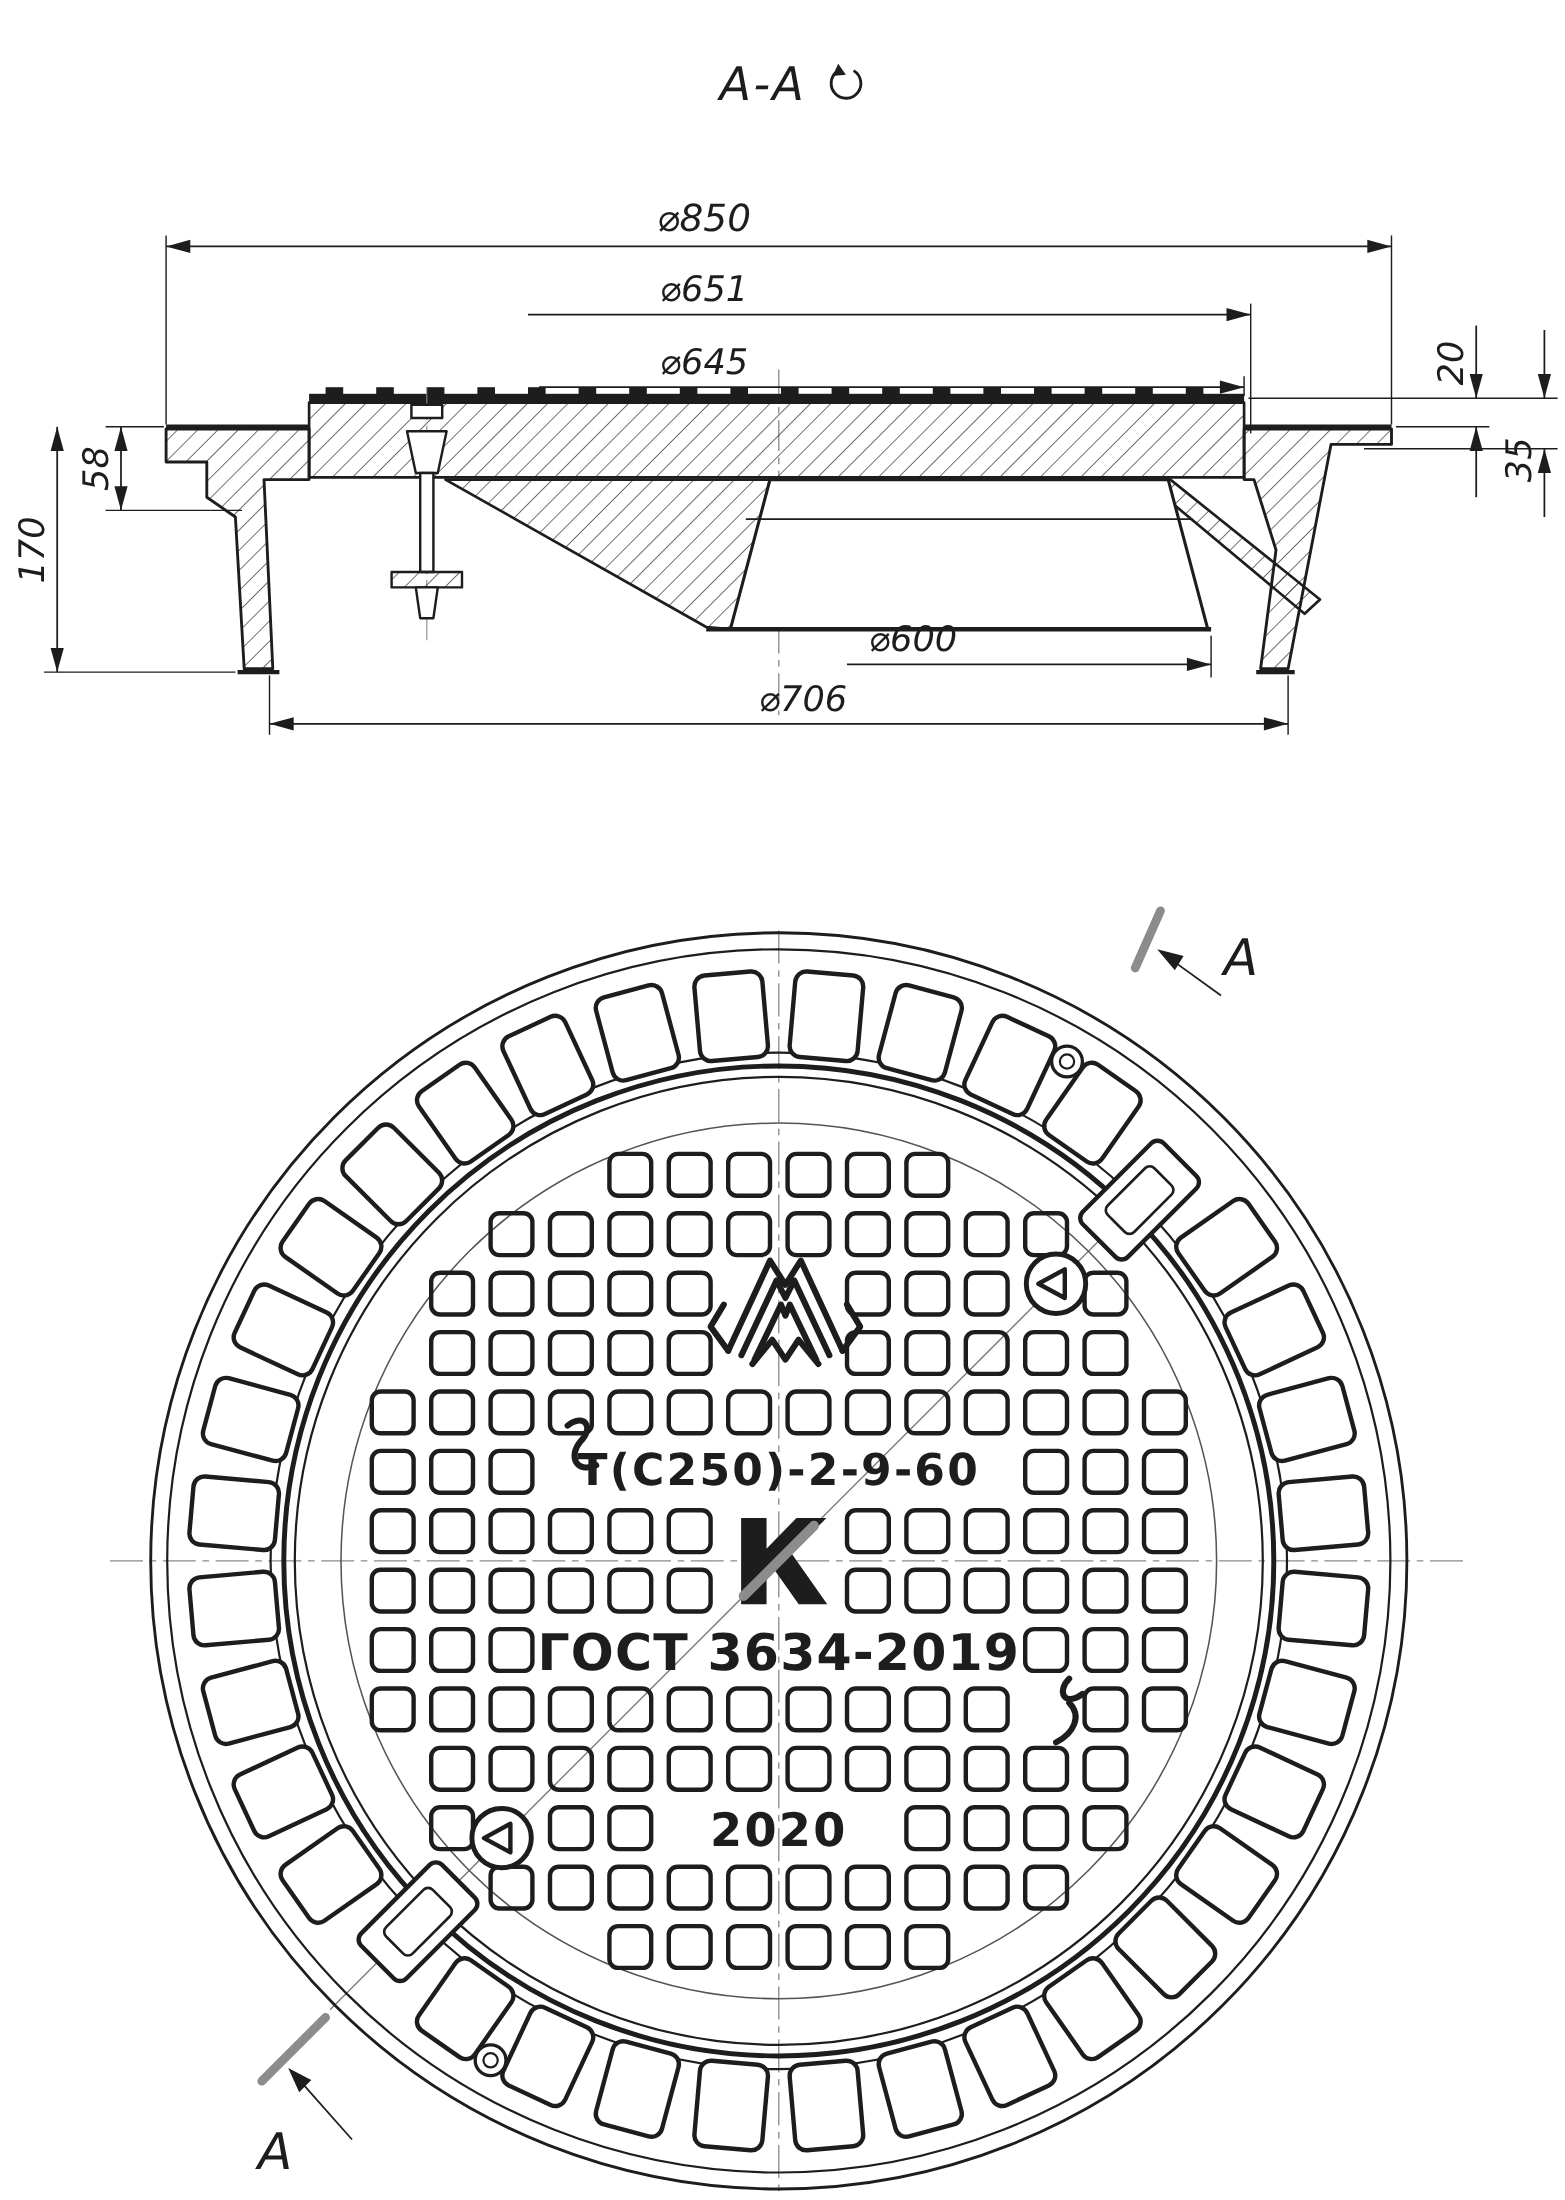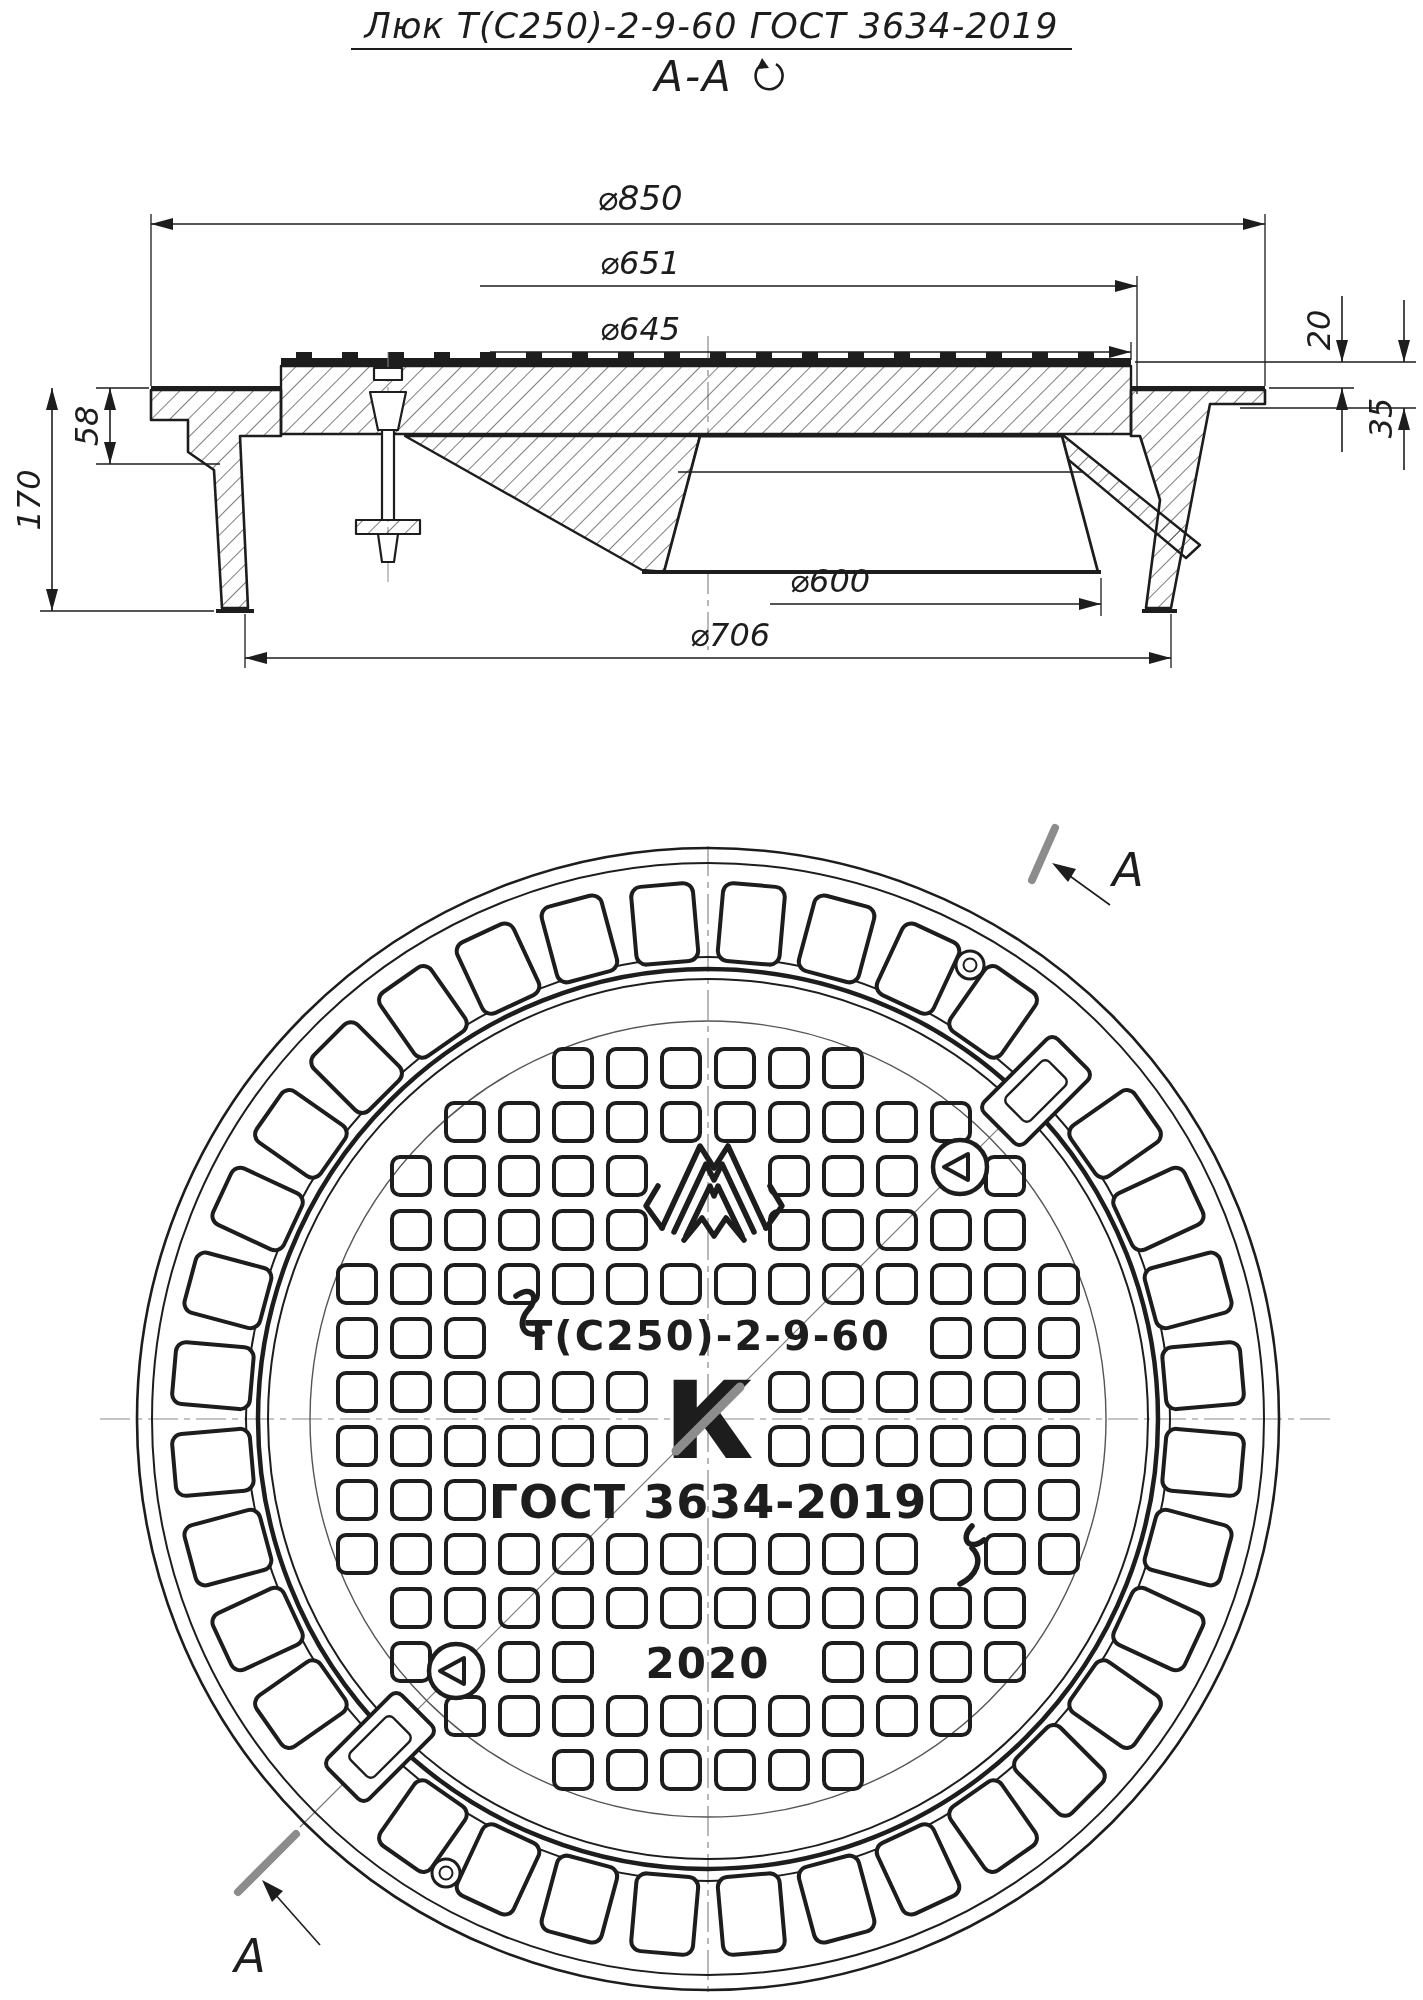--- a/index.html
+++ b/index.html
@@ -18,23 +18,20 @@
   .mark2{font-weight:bold;font-size:46px;letter-spacing:1px;}
   .markyear{font-weight:bold;font-size:42px;letter-spacing:2px;}
   .markK{font-weight:bold;font-size:102px;}
   .aletter{font-style:italic;font-size:46px;}
 </style>
 </head>
 <body>
 
 <div class="sheet">
 
-  <div class="titleblock">
-    <span class="drawing-title">Люк Т(С250)-2-9-60  ГОСТ 3634-2019</span>
-  </div>
 
   <div class="section-row">
     <span class="section-label">А-А</span>
     <svg width="40" height="40" viewBox="0 0 40 40">
       <path d="M 12,8 A 13.5 13.5 0 1 0 27,7.2" fill="none" stroke="#1d1d1d" stroke-width="2.6"></path>
       <polygon points="13,1 8,12 20,11" fill="#1d1d1d"></polygon>
     </svg>
   </div>
 
   <svg width="1423" height="2000" viewBox="0 0 1423 2000" style="position:absolute;top:0;left:0">

